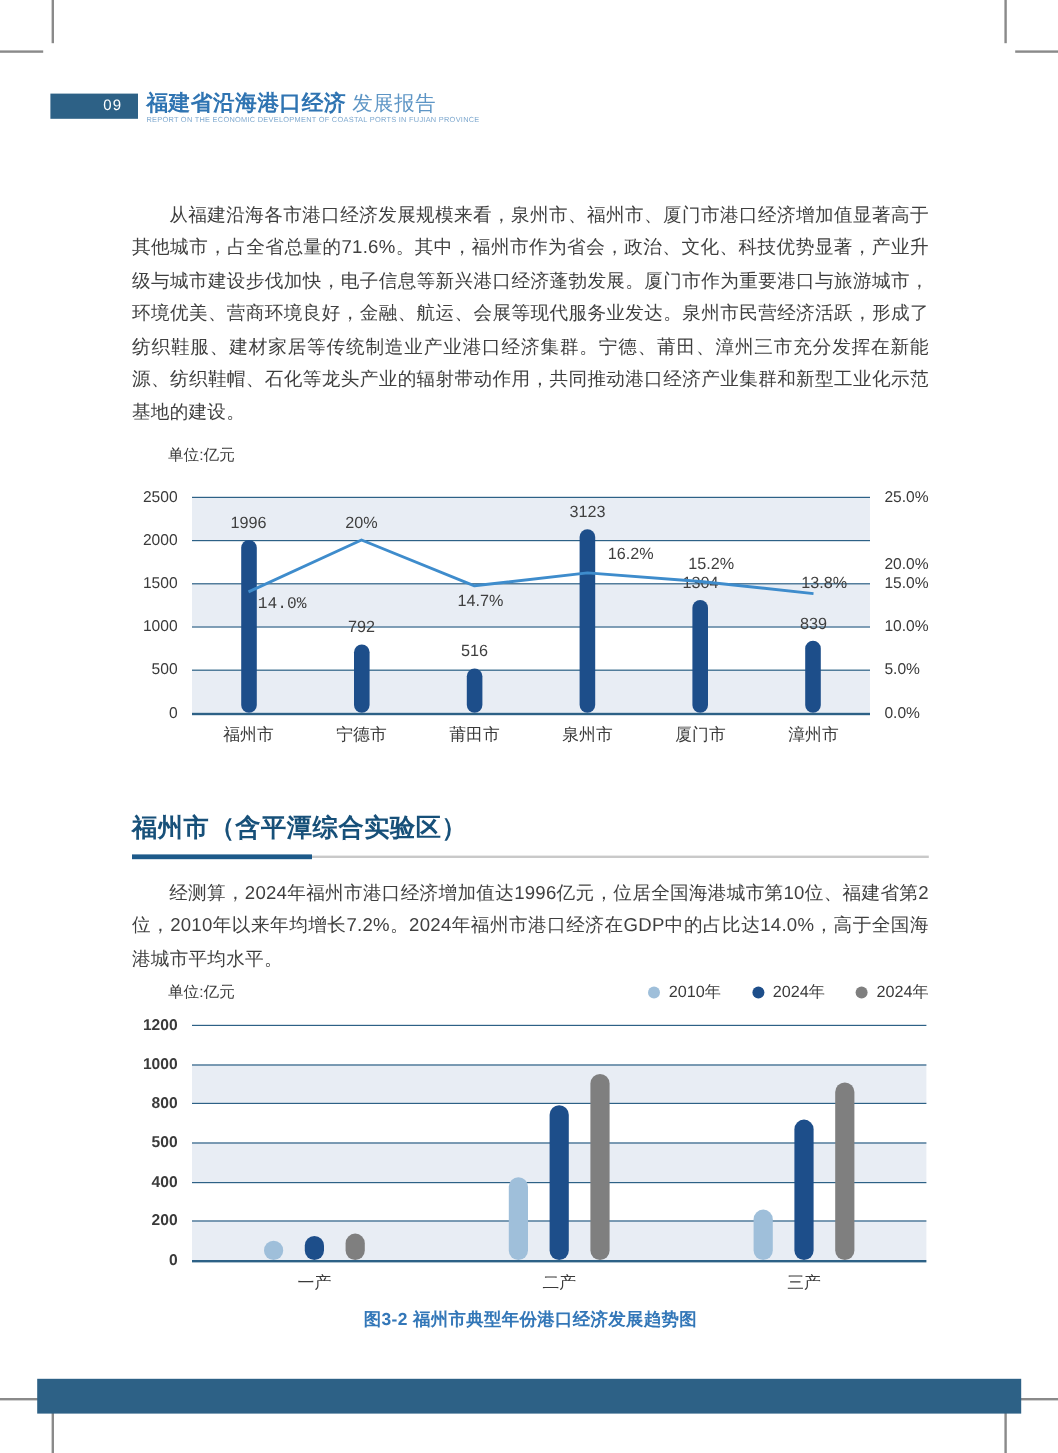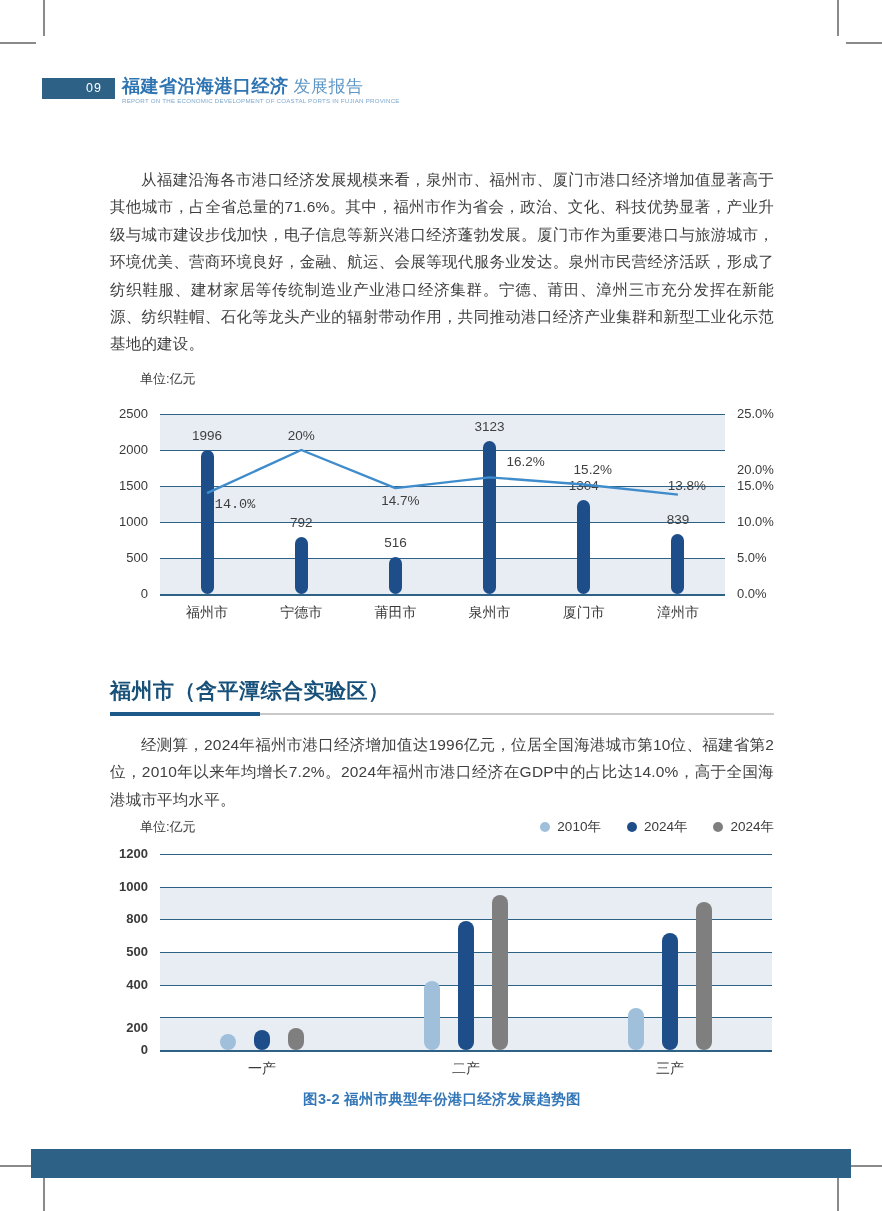--- a/index.html
+++ b/index.html
@@ -192,21 +192,21 @@
           <div class="bar" style="left: 502px; bottom: 0px; width: 16px; height: 116.781px; background: rgb(29, 78, 138); border-radius: 8px;"></div>
           <div class="bar" style="left: 128px; bottom: 0px; width: 16px; height: 22.0495px; background: rgb(127, 127, 127); border-radius: 8px;"></div>
           <div class="bar" style="left: 332px; bottom: 0px; width: 16px; height: 155.163px; background: rgb(127, 127, 127); border-radius: 8px;"></div>
           <div class="bar" style="left: 536px; bottom: 0px; width: 16px; height: 147.814px; background: rgb(127, 127, 127); border-radius: 8px;"></div>
         </div>
         <div class="axis-lb left" style="top: -9px; width: 38px;">1200</div>
         <div class="axis-lb left" style="top: 23.666px; width: 38px;">1000</div>
         <div class="axis-lb left" style="top: 56.332px; width: 38px;">800</div>
         <div class="axis-lb left" style="top: 88.998px; width: 38px;">500</div>
         <div class="axis-lb left" style="top: 121.664px; width: 38px;">400</div>
-        <div class="axis-lb left" style="top: 154.33px; width: 38px; margin-top: 11px;">200</div>
+        <div class="axis-lb left" style="top: 154.33px; width: 38px;">200</div>
         <div class="axis-lb left" style="top: 186.996px; width: 38px;">0</div>
       </div>
       <div class="cat-row">
         <div class="cat-label" style="left: 112px;">一产</div>
         <div class="cat-label" style="left: 316px;">二产</div>
         <div class="cat-label" style="left: 520px;">三产</div>
       </div>
       <div class="caption">图3-2 福州市典型年份港口经济发展趋势图</div>
     </div>
 

